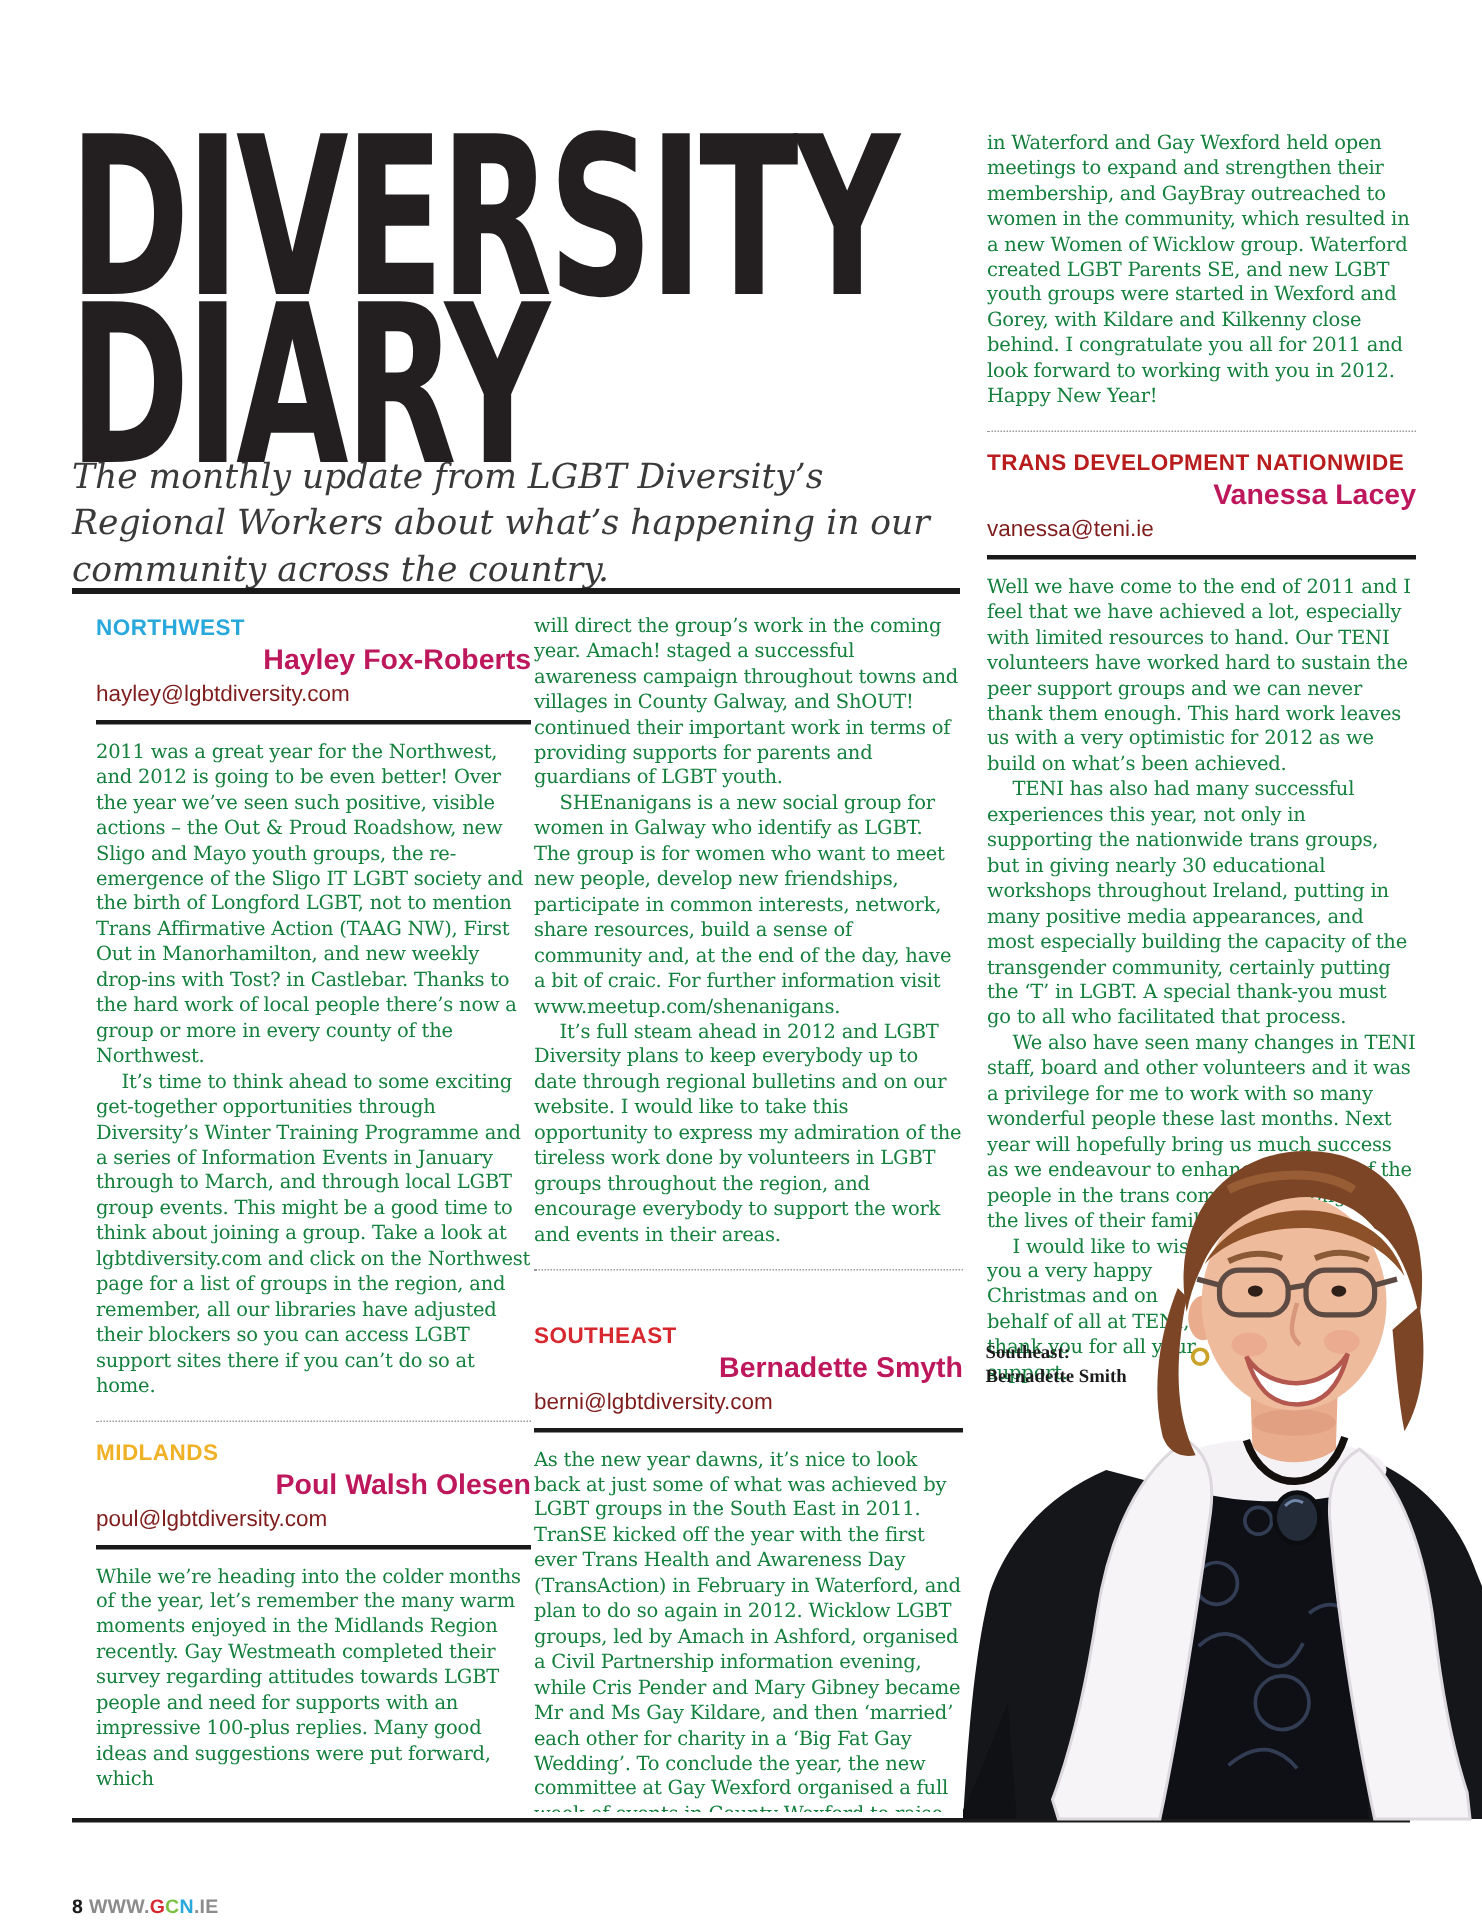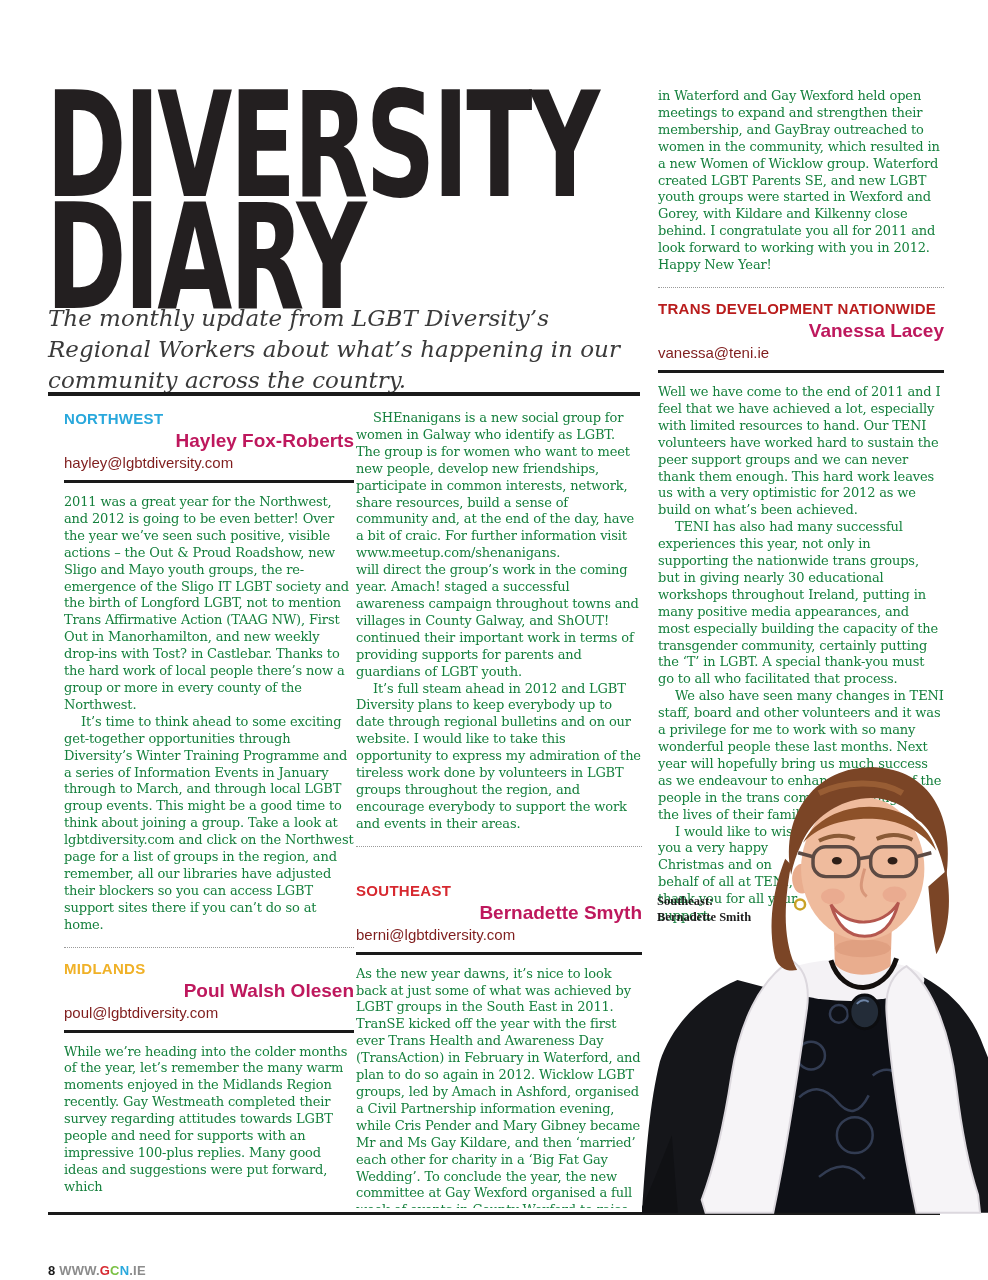--- a/index.html
+++ b/index.html
@@ -69,22 +69,22 @@
   <div>
     <div class="sec-label" style="color: rgb(240, 177, 39);">MIDLANDS</div>
     <div class="sec-author">Poul Walsh Olesen</div>
     <div class="sec-email">poul@lgbtdiversity.com</div>
     <div class="sec-rule"></div>
     <p class="para">While we’re heading into the colder months of the year, let’s remember the many warm moments enjoyed in the Midlands Region recently. Gay Westmeath completed their survey regarding attitudes towards LGBT people and need for supports with an impressive 100-plus replies. Many good ideas and suggestions were put forward, which</p>
   </div>
 </div>
 
 <div class="col" style="left:356px;top:410px;width:286px;height:798px;overflow:hidden;">
+  <p class="para">will direct the group’s work in the coming year. Amach! staged a successful awareness campaign throughout towns and villages in County Galway, and ShOUT! continued their important work in terms of providing supports for parents and guardians of LGBT youth.</p>
   <p class="para indent">SHEnanigans is a new social group for women in Galway who identify as LGBT. The group is for women who want to meet new people, develop new friendships, participate in common interests, network, share resources, build a sense of community and, at the end of the day, have a bit of craic. For further information visit www.meetup.com/shenanigans.</p>
-  <p class="para">will direct the group’s work in the coming year. Amach! staged a successful awareness campaign throughout towns and villages in County Galway, and ShOUT! continued their important work in terms of providing supports for parents and guardians of LGBT youth.</p>
   <p class="para indent">It’s full steam ahead in 2012 and LGBT Diversity plans to keep everybody up to date through regional bulletins and on our website. I would like to take this opportunity to express my admiration of the tireless work done by volunteers in LGBT groups throughout the region, and encourage everybody to support the work and events in their areas.</p>
   <div class="dotted"></div>
   <div>
     <div class="sec-label" style="color: rgb(215, 40, 47); margin-top: 35px;">SOUTHEAST</div>
     <div class="sec-author">Bernadette Smyth</div>
     <div class="sec-email">berni@lgbtdiversity.com</div>
     <div class="sec-rule"></div>
     <p class="para">As the new year dawns, it’s nice to look back at just some of what was achieved by LGBT groups in the South East in 2011. TranSE kicked off the year with the first ever Trans Health and Awareness Day (TransAction) in February in Waterford, and plan to do so again in 2012. Wicklow LGBT groups, led by Amach in Ashford, organised a Civil Partnership information evening, while Cris Pender and Mary Gibney became Mr and Ms Gay Kildare, and then ‘married’ each other for charity in a ‘Big Fat Gay Wedding’. To conclude the year, the new committee at Gay Wexford organised a full week of events in County Wexford to raise visibility and awareness.</p>
 
   </div>

